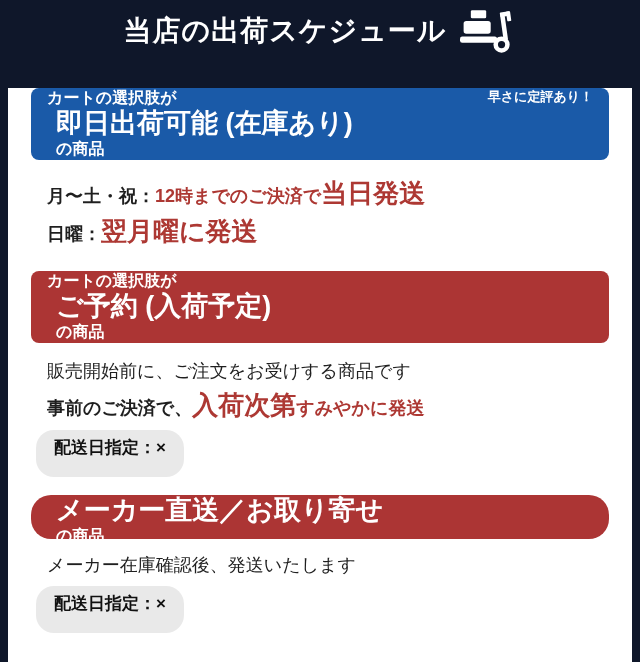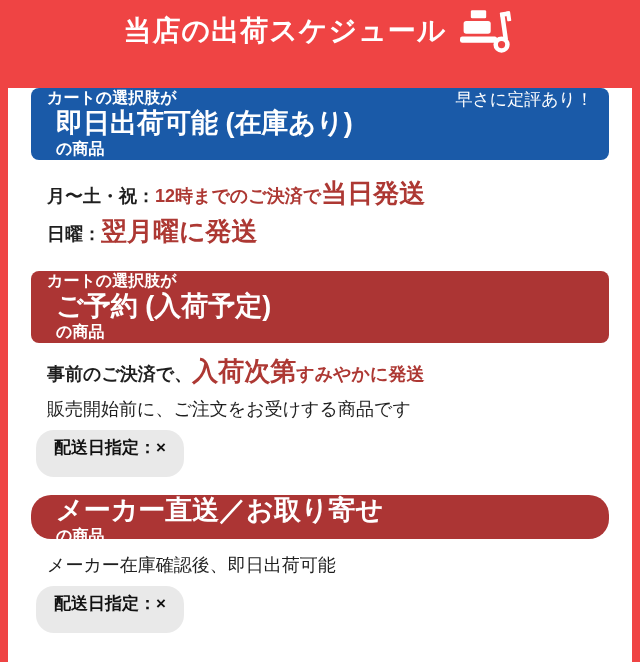--- a/index.html
+++ b/index.html
@@ -3,21 +3,21 @@
 <meta charset="utf-8">
 <style>
   html,body{margin:0;padding:0;}
   body{
     width:640px;height:662px;
     font-family:"Liberation Sans","DejaVu Sans",sans-serif;
     background:#fff;
   }
   .page{
     width:640px;height:662px;
-    background:#ef4444;
+    background:#0f172a;
     overflow:hidden;
     box-sizing:border-box;
   }
   .header{
     height:62px;
     display:flex;align-items:center;justify-content:center;
     gap:14px;
   }
   .header-title{
     color:#ffffff;font-size:28px;font-weight:bold;letter-spacing:1px;
@@ -37,21 +37,21 @@
     box-sizing:border-box;
   }
   .banner.blue{background:#1a5aa8;height:72px;margin-top:26px;}
   .banner.red2{background:#ac3534;height:72px;margin-top:19px;}
   .banner.red3{background:#ac3534;height:44px;margin-top:18px;border-radius:20px;}
   .banner-main{display:flex;flex-direction:column;justify-content:center;}
   .banner-top{font-size:16px;font-weight:bold;line-height:1.25;}
   .banner-line{display:flex;align-items:baseline;flex-direction:column;}
   .banner-big{font-size:27px;font-weight:bold;line-height:1.15;}
   .banner-suffix{font-size:16px;font-weight:bold;margin-left:9px;}
-  .banner-side{margin-left:auto;font-size:17px;font-weight:normal;}
+  .banner-side{margin-left:auto;font-size:13px;font-weight:bold;}
   .para{margin-top:16px;padding-left:16px;}
   .para.p2{margin-top:11px;}
   .para.p3{margin-top:9px;}
   .line{line-height:34px;white-space:nowrap;}
   .lbl{font-size:18px;font-weight:bold;color:#1f1f1f;}
   .plain{font-size:18px;color:#1f1f1f;}
   .red-s{font-size:18px;font-weight:bold;color:#ad3833;}
   .red-b{font-size:26px;font-weight:bold;color:#ad3833;}
   .pill-row{margin-top:4px;padding-left:5px;}
   .pill{
@@ -108,39 +108,39 @@
       <div class="banner-main">
         <div class="banner-top">カートの選択肢が</div>
         <div class="banner-line">
           <span class="banner-big">ご予約 (入荷予定)</span>
           <span class="banner-suffix">の商品</span>
         </div>
       </div>
     </div>
 
     <div class="para p2">
+      <div class="line plain">販売開始前に、ご注文をお受けする商品です</div>
       <div class="line">
         <span class="lbl">事前のご決済で、</span><span class="red-b">入荷次第</span><span class="red-s">すみやかに発送</span>
       </div>
-      <div class="line plain">販売開始前に、ご注文をお受けする商品です</div>
     </div>
 
     <div class="pill-row">
       <span class="pill">配送日指定：×</span>
     </div>
 
     <div class="banner red3">
       <div class="banner-line">
         <span class="banner-big">メーカー直送／お取り寄せ</span>
         <span class="banner-suffix">の商品</span>
       </div>
     </div>
 
     <div class="para p3">
-      <div class="line plain">メーカー在庫確認後、即日出荷可能</div>
+      <div class="line plain">メーカー在庫確認後、発送いたします</div>
     </div>
 
     <div class="pill-row">
       <span class="pill">配送日指定：×</span>
     </div>
 
   </div>
 </div>
 
 </body></html>

